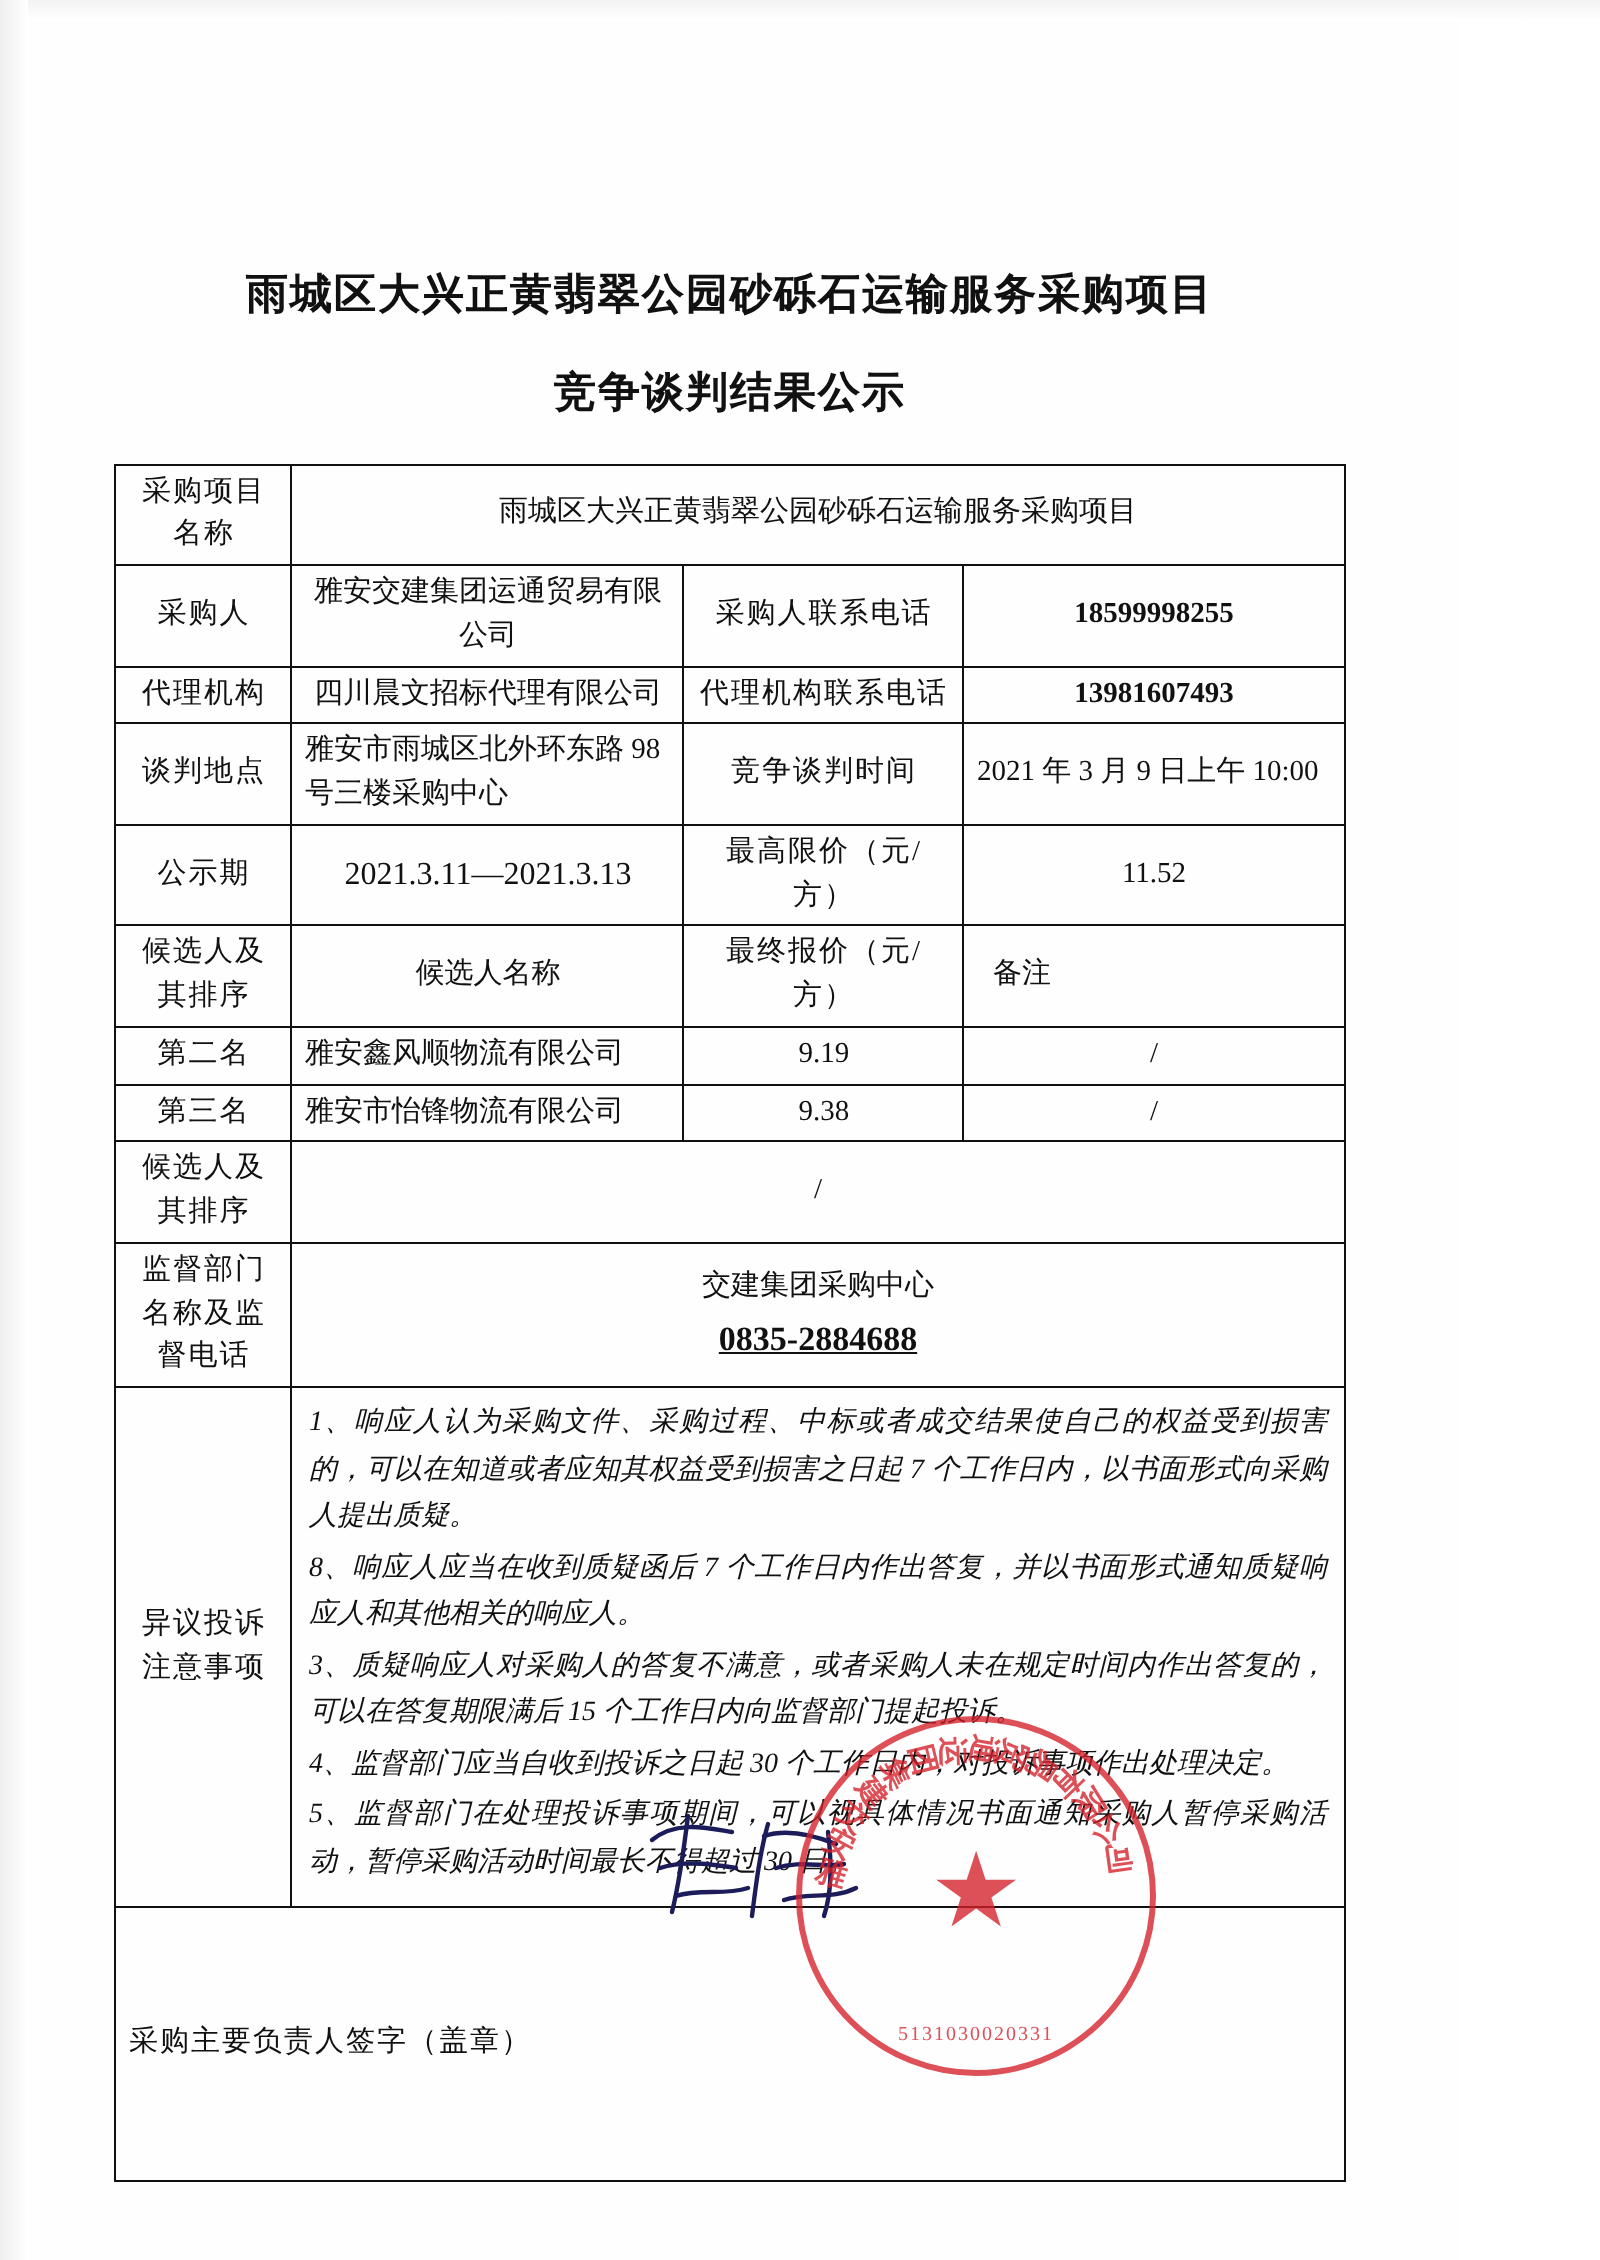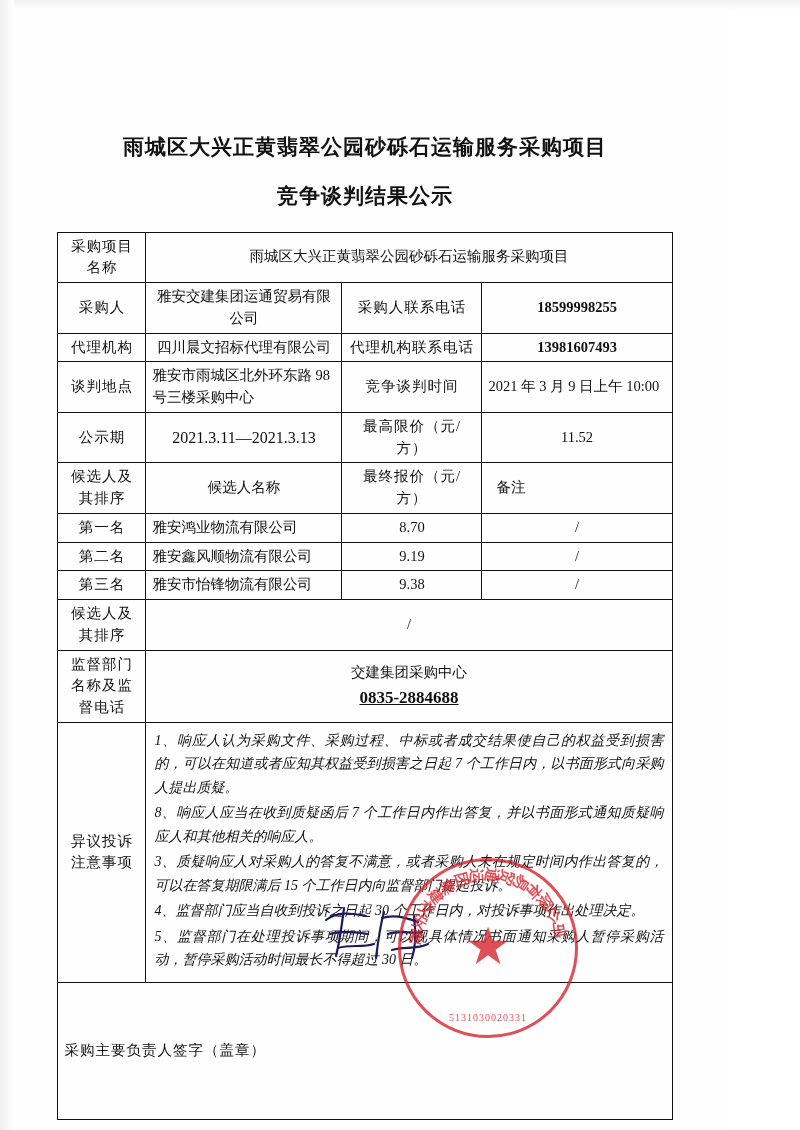--- a/index.html
+++ b/index.html
@@ -191,26 +191,20 @@
         <td class="lbl">公示期</td>
         <td class="c-center" style="font-size:16px;text-align:center;">2021.3.11—2021.3.13</td>
         <td class="lbl">最高限价（元/方）</td>
         <td class="c-center">11.52</td>
       </tr>
       <tr>
         <td class="lbl">候选人及其排序</td>
         <td class="c-center">候选人名称</td>
         <td class="lbl">最终报价（元/方）</td>
         <td class="c-left" style="padding-left:14px;">备注</td>
-      </tr>
-      <tr>
-        <td class="lbl">第一名</td>
-        <td class="c-left">雅安鸿业物流有限公司</td>
-        <td class="c-center">8.70</td>
-        <td class="c-center">/</td>
       </tr>
       <tr>
         <td class="lbl">第二名</td>
         <td class="c-left">雅安鑫风顺物流有限公司</td>
         <td class="c-center">9.19</td>
         <td class="c-center">/</td>
       </tr>
       <tr>
         <td class="lbl">第三名</td>
         <td class="c-left">雅安市怡锋物流有限公司</td>

